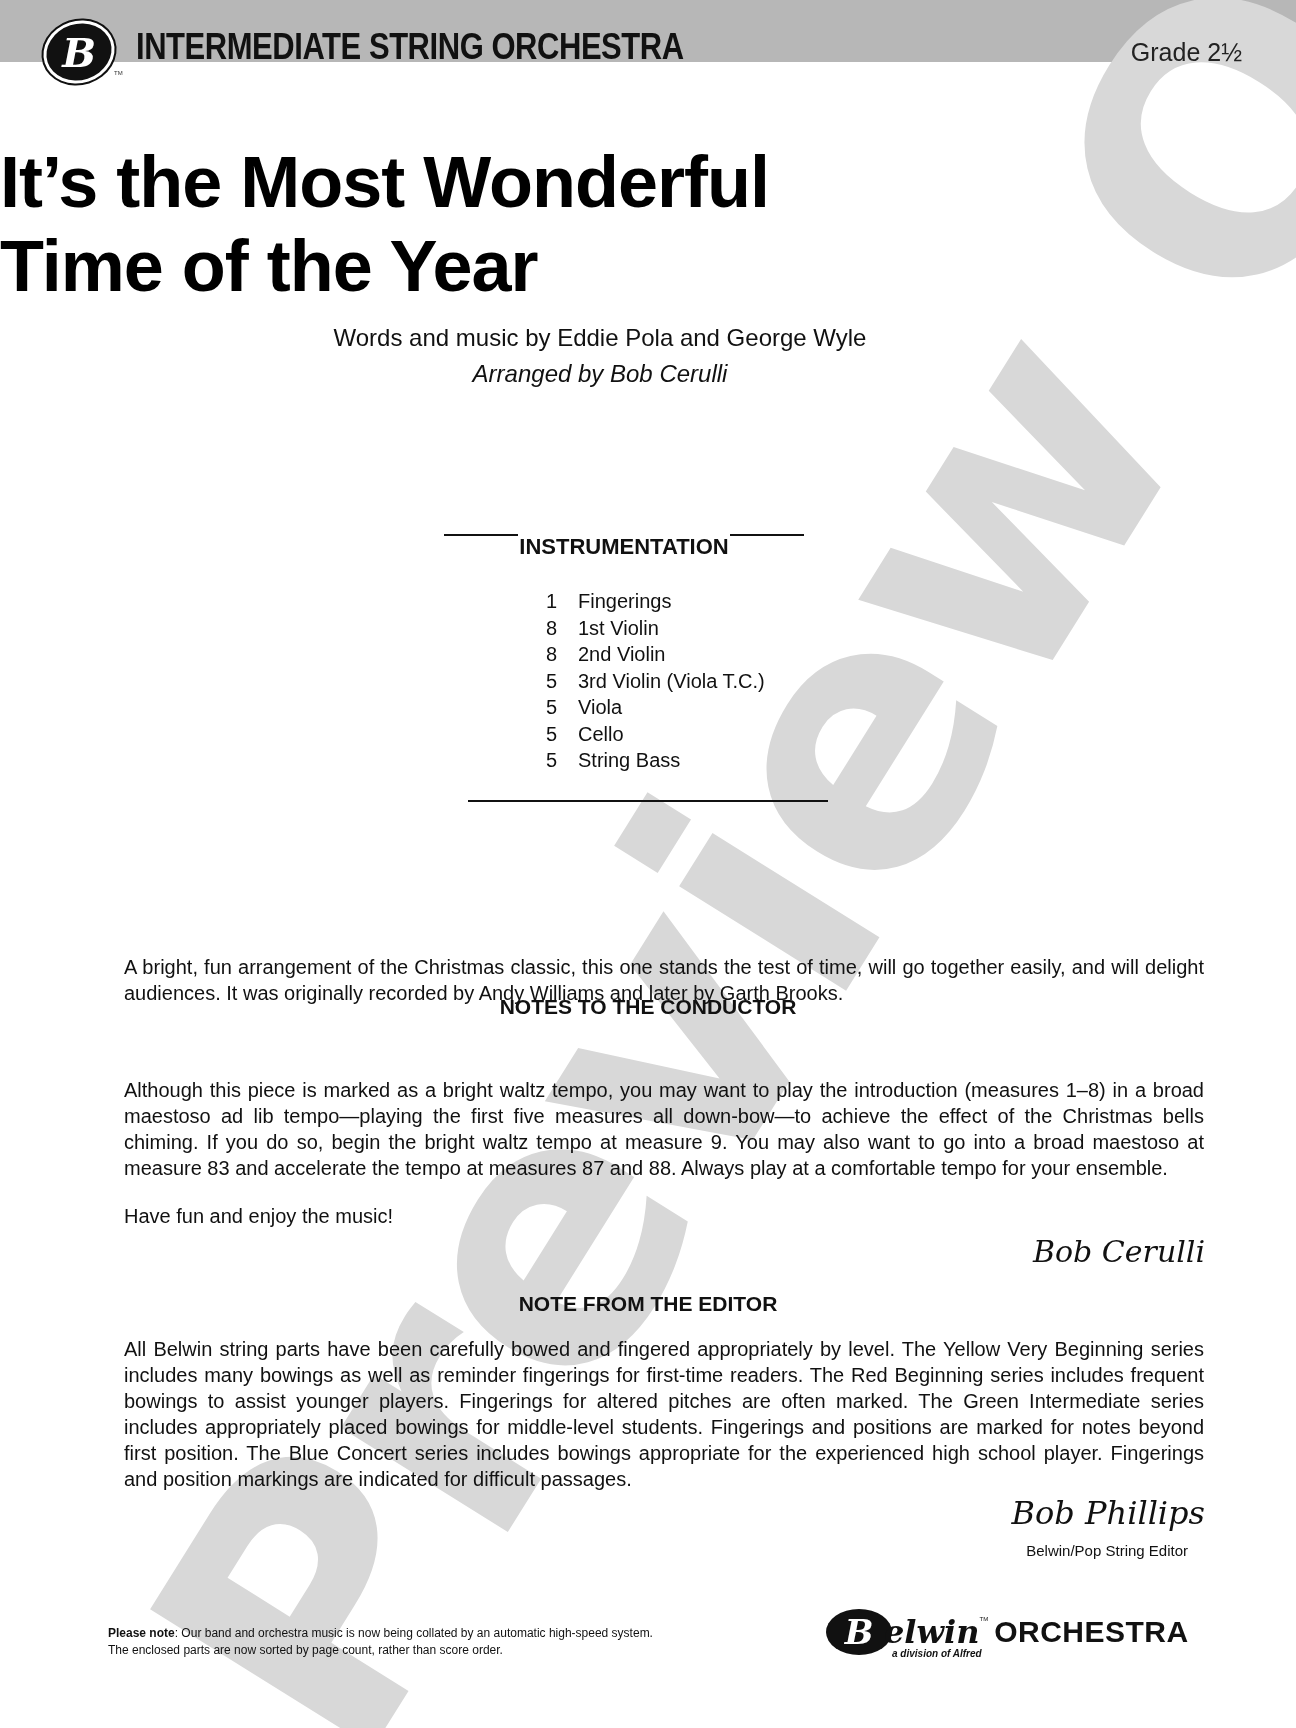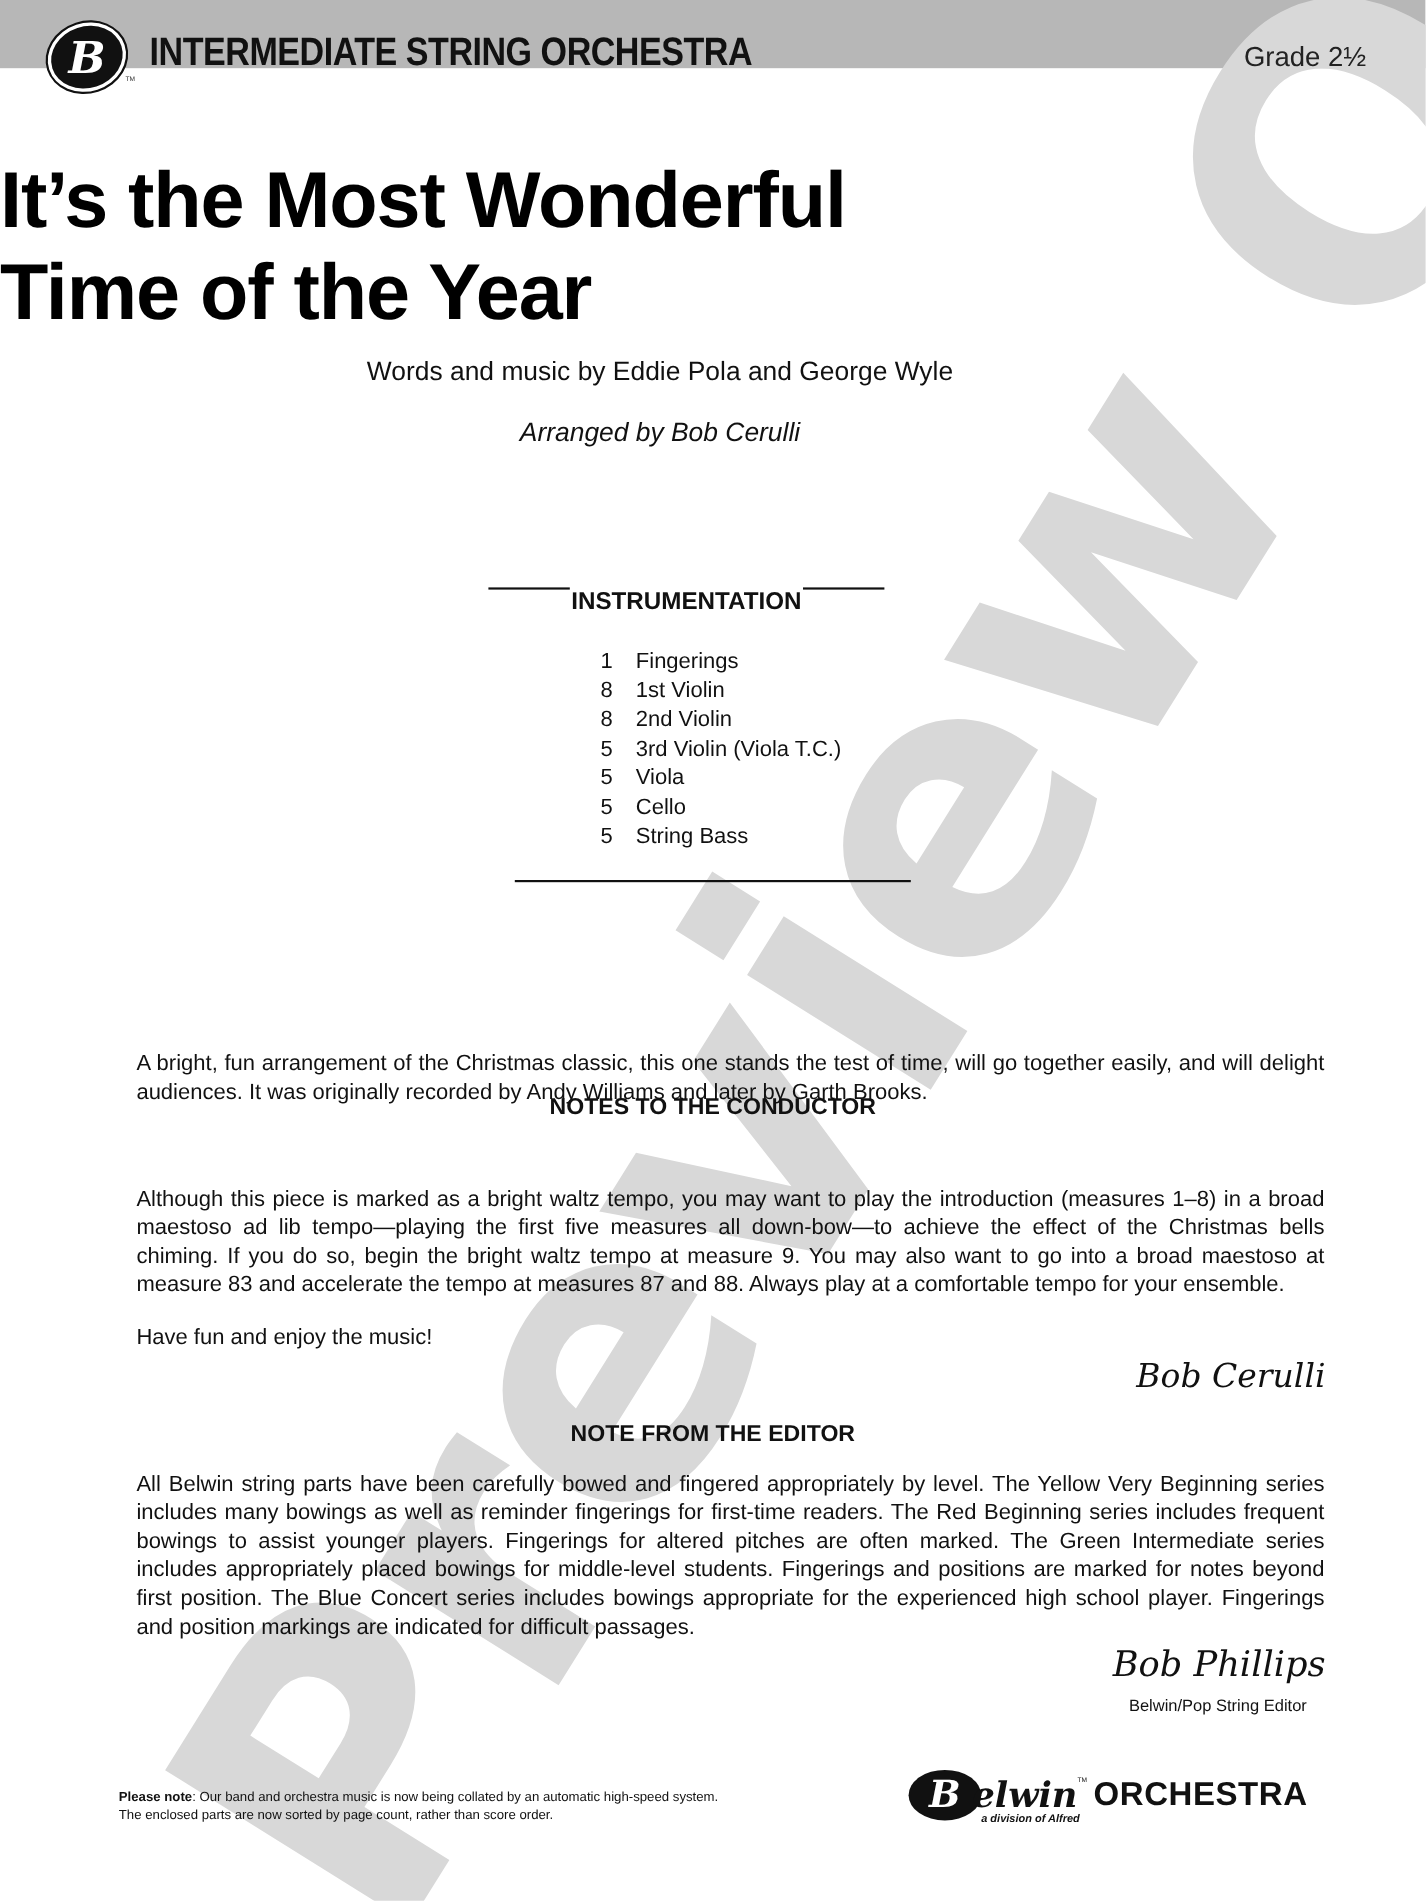--- a/index.html
+++ b/index.html
@@ -42,21 +42,21 @@
       font-size: 360px; color: #d8d8d8; white-space: nowrap;
       text-align: center; z-index: 1; letter-spacing: -6px;
     }
     .content { position: absolute; inset: 0; z-index: 2; }
     .title {
       position: absolute; left: 0; width: 1108px; top: 140px; text-align: left;
       font-family: "Liberation Sans", sans-serif; font-weight: bold;
       font-size: 72px; line-height: 84px; color: #000; letter-spacing: -1px;
     }
     .credits { position: absolute; left: 0; width: 1200px; top: 320px; text-align: center; font-size: 24px; color: #111; line-height: 36px; }
-    .credits .arr { font-style: italic; margin-top: 20px; }
+    .credits .arr { font-style: italic; }
     .instr-head {
       position: absolute; left: 444px; width: 360px; top: 534px;
       display: flex; align-items: flex-start; gap: 1px;
     }
     .instr-head .rule { flex: 1; height: 2px; background: #111; }
     .instr-head .label { font-weight: bold; font-size: 22px; }
     .instr-list { position: absolute; left: 546px; top: 588px; font-size: 20px; line-height: 26.5px; }
     .instr-row { display: flex; }
     .instr-row .qty { width: 32px; }
     .instr-bottom { position: absolute; left: 468px; width: 360px; top: 800px; height: 2px; background: #111; }

